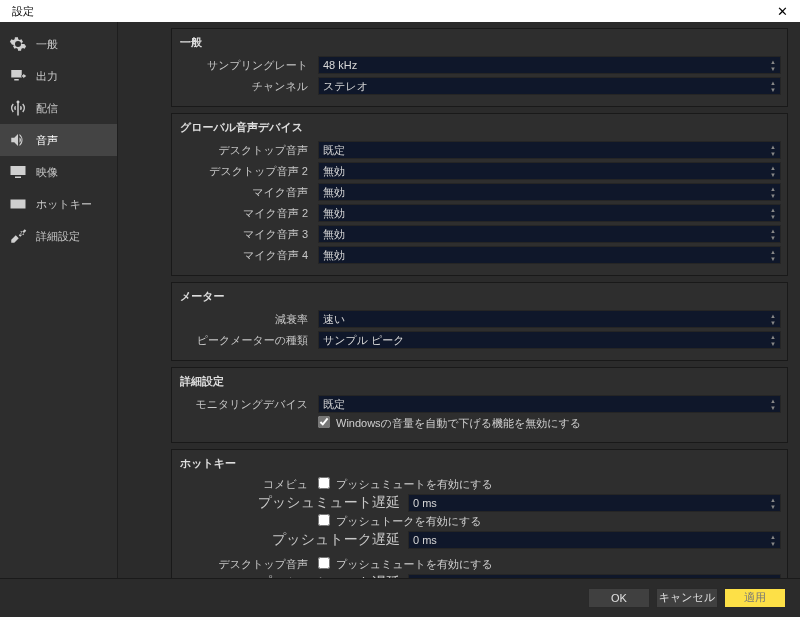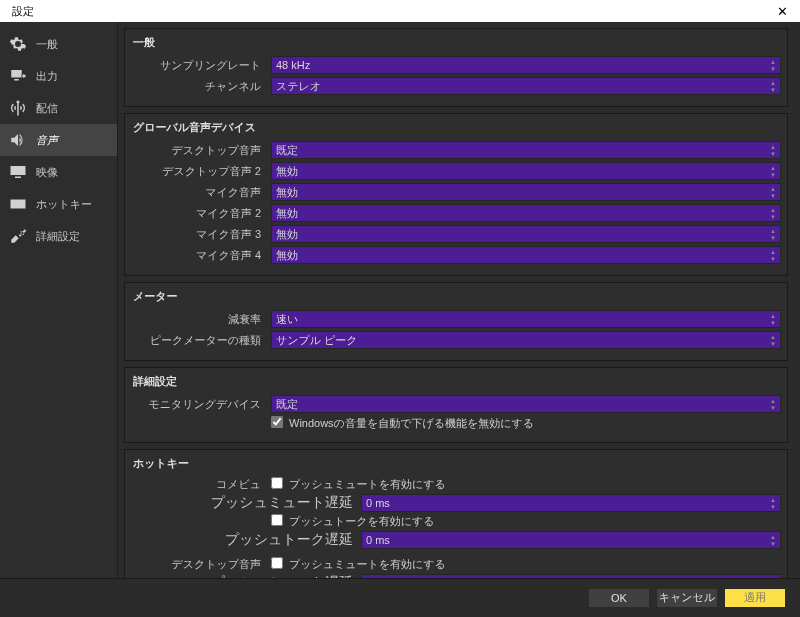--- a/index.html
+++ b/index.html
@@ -20,36 +20,37 @@
   align-items: center;
   padding: 0 12px;
   font-size: 11px;
   justify-content: space-between;
 }
 .titlebar .close { font-size: 13px; cursor: default; }
 .window-body {
   display: flex;
   height: 556px;
   background: #2b2b2b;
+  gap: 47px;
 }
 .sidebar {
   width: 118px;
   background: #2d2d2d;
   padding-top: 6px;
   border-right: 1px solid #1e1e1e;
 }
 .sidebar-item {
   display: flex;
   align-items: center;
   gap: 8px;
   padding: 6px 8px;
   cursor: default;
   color: #c8c8c8;
 }
-.sidebar-item.active { background: #444; color: #fff; font-style: italic; }
+.sidebar-item.active { background: #444; color: #fff; }
 .icon { width: 20px; height: 20px; display:flex; align-items:center; justify-content:center; }
 .icon svg { width: 18px; height: 18px; fill: #d0d0d0; }
 .main {
   flex: 1;
   overflow: hidden;
   position: relative;
 }
 .scroll-area {
   height: 100%;
   overflow-y: auto;
@@ -79,21 +80,21 @@
   width: 140px;
   text-align: right;
   padding-right: 10px;
   color: #c8c8c8;
   font-size: 11px;
 }
 .row-field { flex: 1; }
 .select, .spin {
   width: 100%;
   height: 18px;
-  background: #4c1d95;
+  background: #0f172a;
   border: 1px solid #252525;
   color: #d8d8d8;
   font-size: 11px;
   padding: 0 4px;
   display: flex;
   align-items: center;
   justify-content: space-between;
   position: relative;
 }
 .select .updown, .spin .updown {

